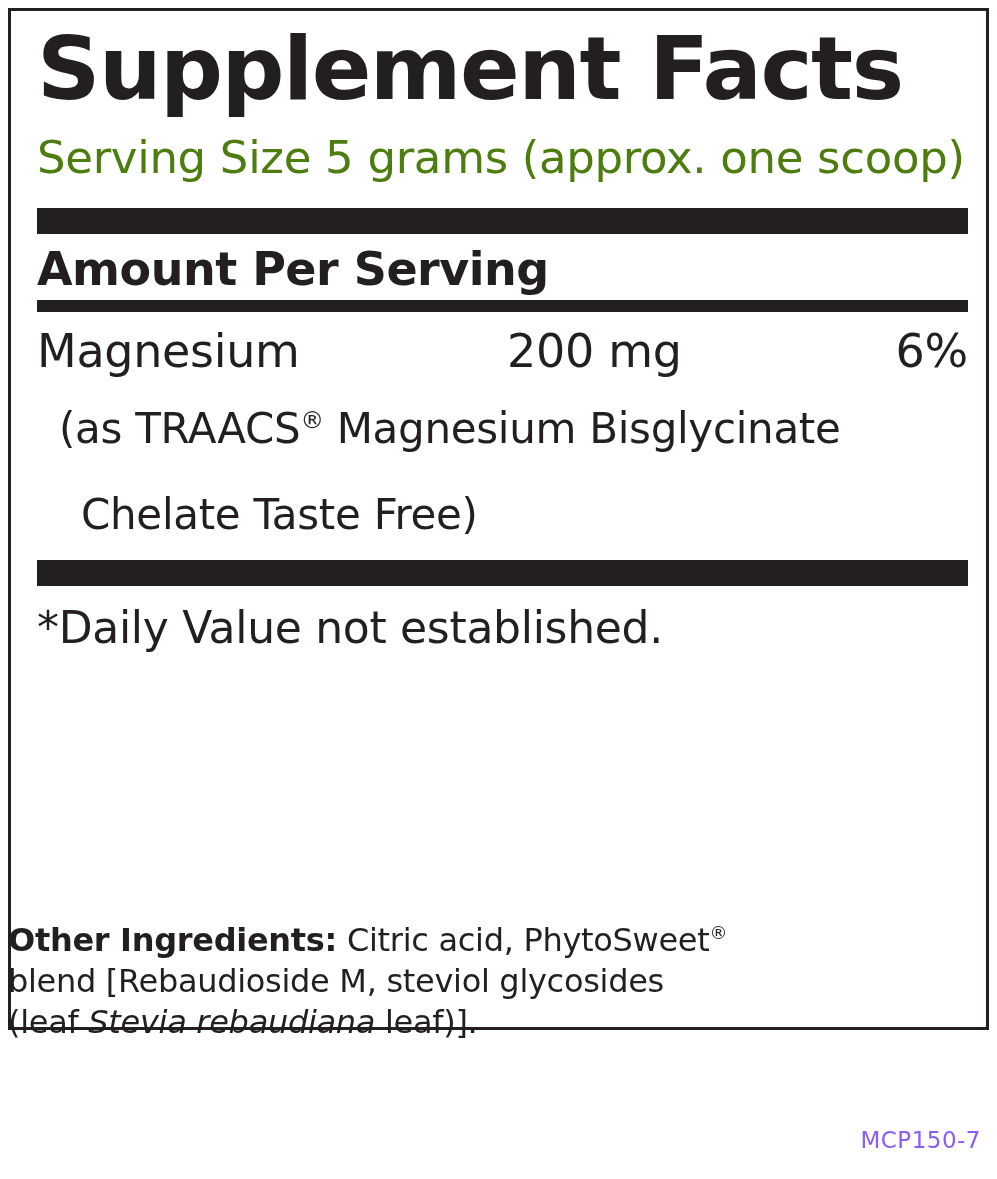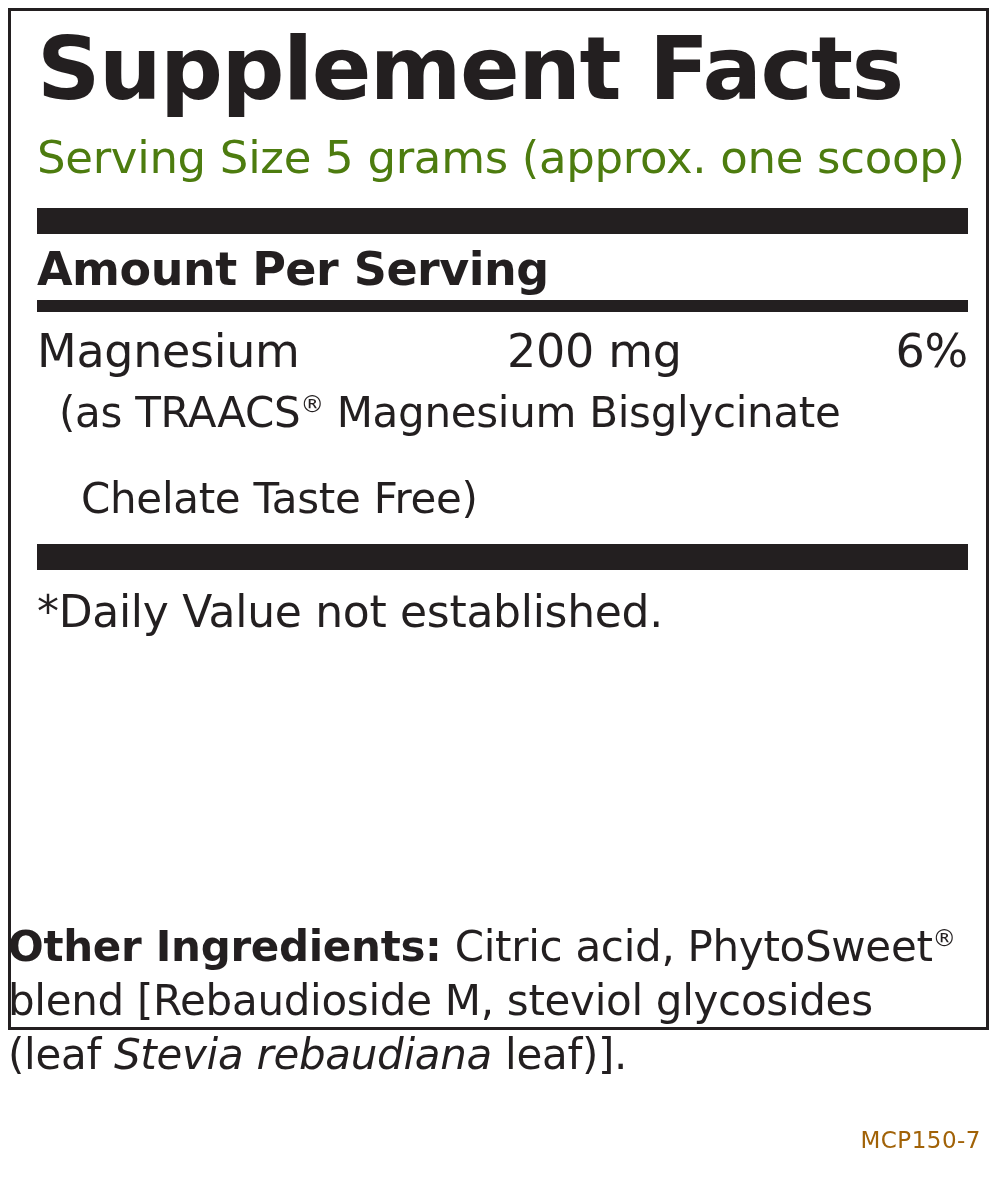--- a/index.html
+++ b/index.html
@@ -117,20 +117,21 @@
     top: 0;
     font-size: 46px;
     letter-spacing: -0.3px;
   }
 
   .nutrient-sub {
     font-size: 42px;
     line-height: 1.28;
     padding-left: 22px;
     letter-spacing: -0.3px;
+    margin-top: 16px;
   }
   .nutrient-sub2 {
     font-size: 42px;
     line-height: 1.28;
     padding-left: 44px;
     letter-spacing: -0.3px;
     margin-top: 32px;
   }
 
   sup.reg {
@@ -144,38 +145,38 @@
     margin-top: 16px;
     letter-spacing: -0.3px;
   }
 
   
   .other {
     position: absolute;
     left: 8px;
     top: 920px;
     width: 975px;
-    font-size: 42px;
+    font-size: 32px;
     line-height: 1.28;
     color: #231f20;
     letter-spacing: -0.3px;
   }
   .other b {
     font-weight: bold;
   }
   .other i {
     font-style: italic;
   }
 
   .code {
     position: absolute;
     right: 16px;
     bottom: 26px;
     font-size: 23px;
-    color: #a16207;
+    color: #8b5cf6;
     letter-spacing: 0.5px;
   }
 </style>
 </head>
 <body>
 
 <div class="page">
 
   <div class="panel">
     <div class="panel-inner">

